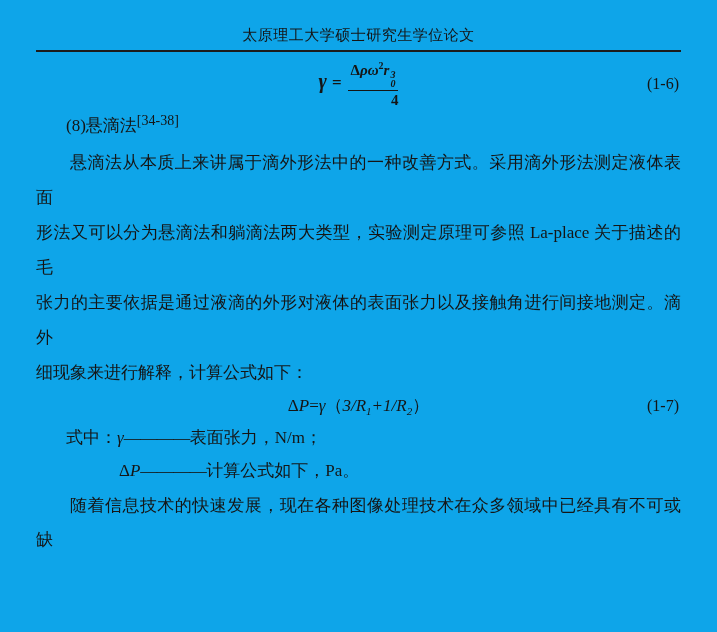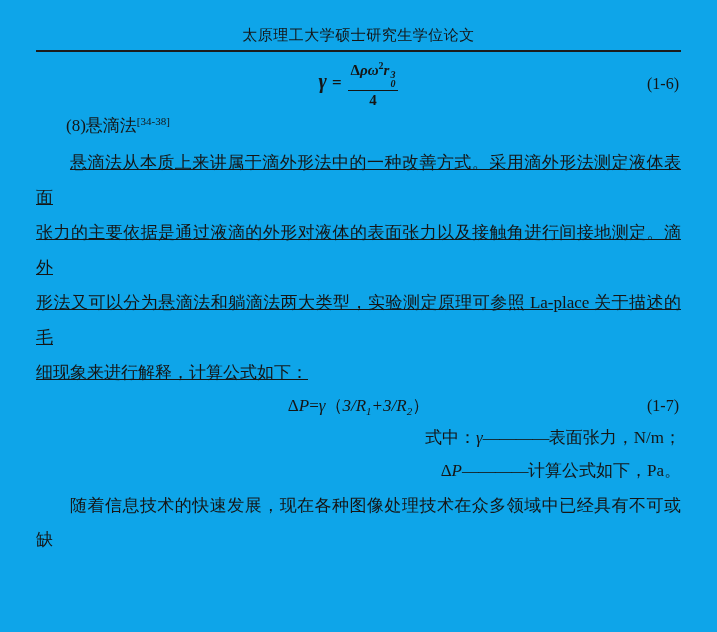--- a/index.html
+++ b/index.html
@@ -36,36 +36,36 @@
   .eq16 { margin-top: 6px; height: 52px; }
   .eq17 { height: 31px; font-size: 17px; }
   .eq-number {
     position: absolute; right: 2px; top: 50%;
     transform: translateY(-50%);
     font-size: 16px; font-style: normal;
   }
   .math-i { font-style: italic; }
   .gamma-big { font-style: italic; font-size: 20px; font-weight: bold; }
   .eq-sign { margin: 0 6px 0 5px; font-weight: bold; }
-  .frac { display: inline-block; text-align: center; vertical-align: middle; font-size: 15px; font-weight: bold; }
+  .frac { display: inline-block; text-align: right; vertical-align: middle; font-size: 15px; font-weight: bold; }
   .frac .num { display: block; border-bottom: 1.5px solid #151515; padding: 0 3px 2px 3px; }
   .frac .den { display: block; padding-top: 1px; }
   .frac sup { font-size: 10px; }
   .supsub {
     display: inline-flex; flex-direction: column; align-items: flex-start;
     font-size: 10px; line-height: 9px; vertical-align: -3px; margin-left: 1px;
     font-style: italic;
   }
   sub { font-size: 11px; font-style: italic; }
-  .cite { font-size: 11px; vertical-align: 6px; line-height: 0; letter-spacing: 0; }
+  .cite { font-size: 14px; vertical-align: 6px; line-height: 0; letter-spacing: 0; }
 
   .section-heading { margin-top: 2px; line-height: 27px; text-indent: 30px; }
-  .para1 { margin-top: 6px; text-decoration: underline; }
+  .para1 { margin-top: 6px; }
 
-  .where-block .line { line-height: 33px; text-align: right; }
+  .where-block .line { line-height: 33px; }
   .where-l1 { margin-left: 30px; }
   .where-l2 { margin-left: 79px; }
   .where-l3 { margin-left: 83px; }
   .dash { letter-spacing: -0.5px; }
 
   .para2 { margin-top: 2px; }
   .para2 .line { line-height: 33.5px; }
 </style>
 </head>
 <body>
@@ -85,27 +85,27 @@
                 <span>3</span>
                 <span>0</span>
               </span></span><span class="den">4</span></span></span>
       <span class="eq-number">(1-6)</span>
     </div>
 
     <p class="section-heading"><span>(8)悬滴法</span><span class="cite">[34-38]</span></p>
 
     <div class="para1">
       <p class="line jline indent">悬滴法从本质上来讲属于滴外形法中的一种改善方式。采用滴外形法测定液体表面</p>
+      <p class="line jline">形法又可以分为悬滴法和躺滴法两大类型，实验测定原理可参照 La-place 关于描述的毛</p>
       <p class="line jline">张力的主要依据是通过液滴的外形对液体的表面张力以及接触角进行间接地测定。滴外</p>
-      <p class="line jline">形法又可以分为悬滴法和躺滴法两大类型，实验测定原理可参照 La-place 关于描述的毛</p>
       <p class="line">细现象来进行解释，计算公式如下：</p>
     </div>
 
     <div class="eq-row eq17">
-      <span><span>Δ</span><span class="math-i">P</span><span>=</span><span class="math-i">γ</span><span>（</span><span class="math-i">3/R</span><sub>1</sub><span class="math-i">+3/R</span><sub>2</sub><span>）</span></span>
+      <span><span>Δ</span><span class="math-i">P</span><span>=</span><span class="math-i">γ</span><span>（</span><span class="math-i">3/R</span><sub>1</sub><span class="math-i">+1/R</span><sub>2</sub><span>）</span></span>
       <span class="eq-number">(1-7)</span>
     </div>
 
     <div class="where-block">
       <p class="line where-l1"><span>式中：</span><span class="math-i">γ</span><span class="dash">————</span><span>表面张力，N/m；</span></p>
       <p class="line where-l3"><span>Δ</span><span class="math-i">P</span><span class="dash">————</span><span>计算公式如下，Pa。</span></p>
     </div>
 
     <div class="para2">
       <p class="line jline indent">随着信息技术的快速发展，现在各种图像处理技术在众多领域中已经具有不可或缺</p>

